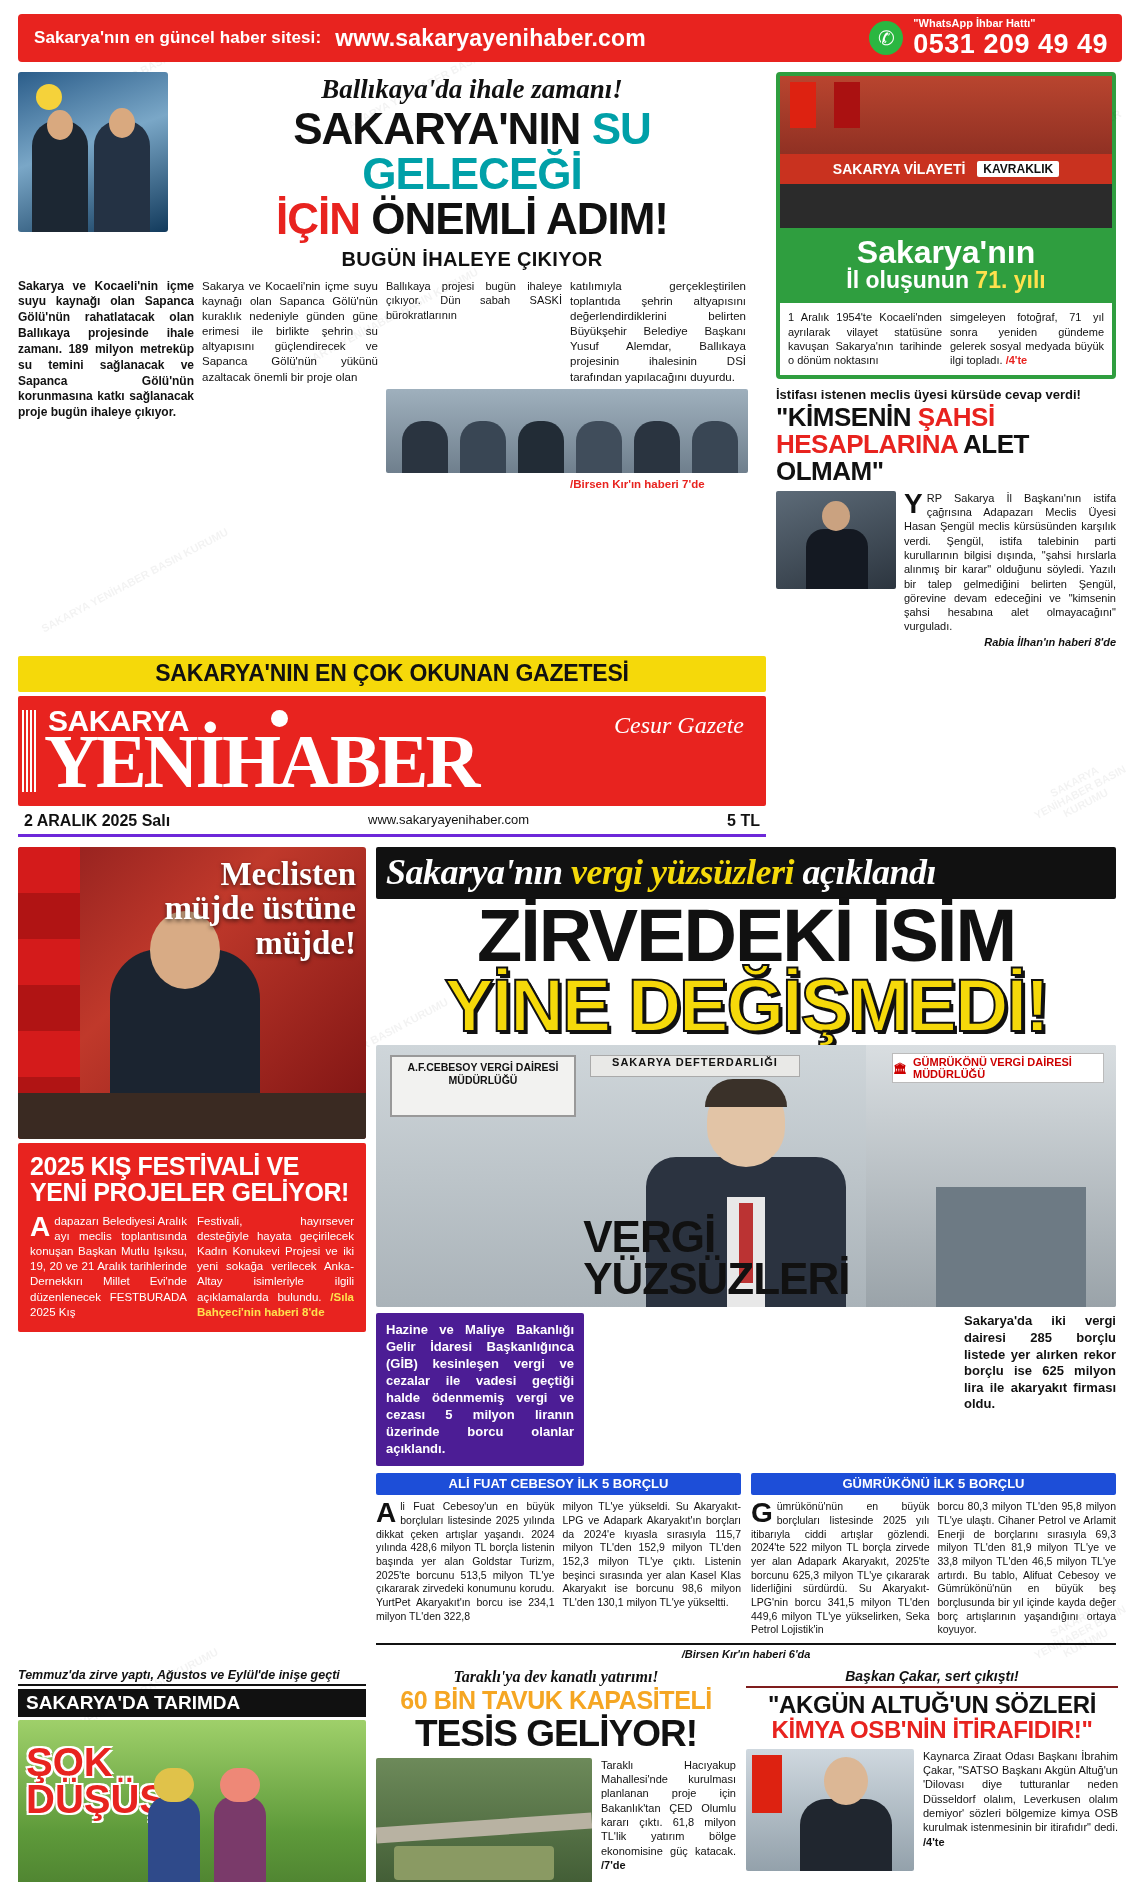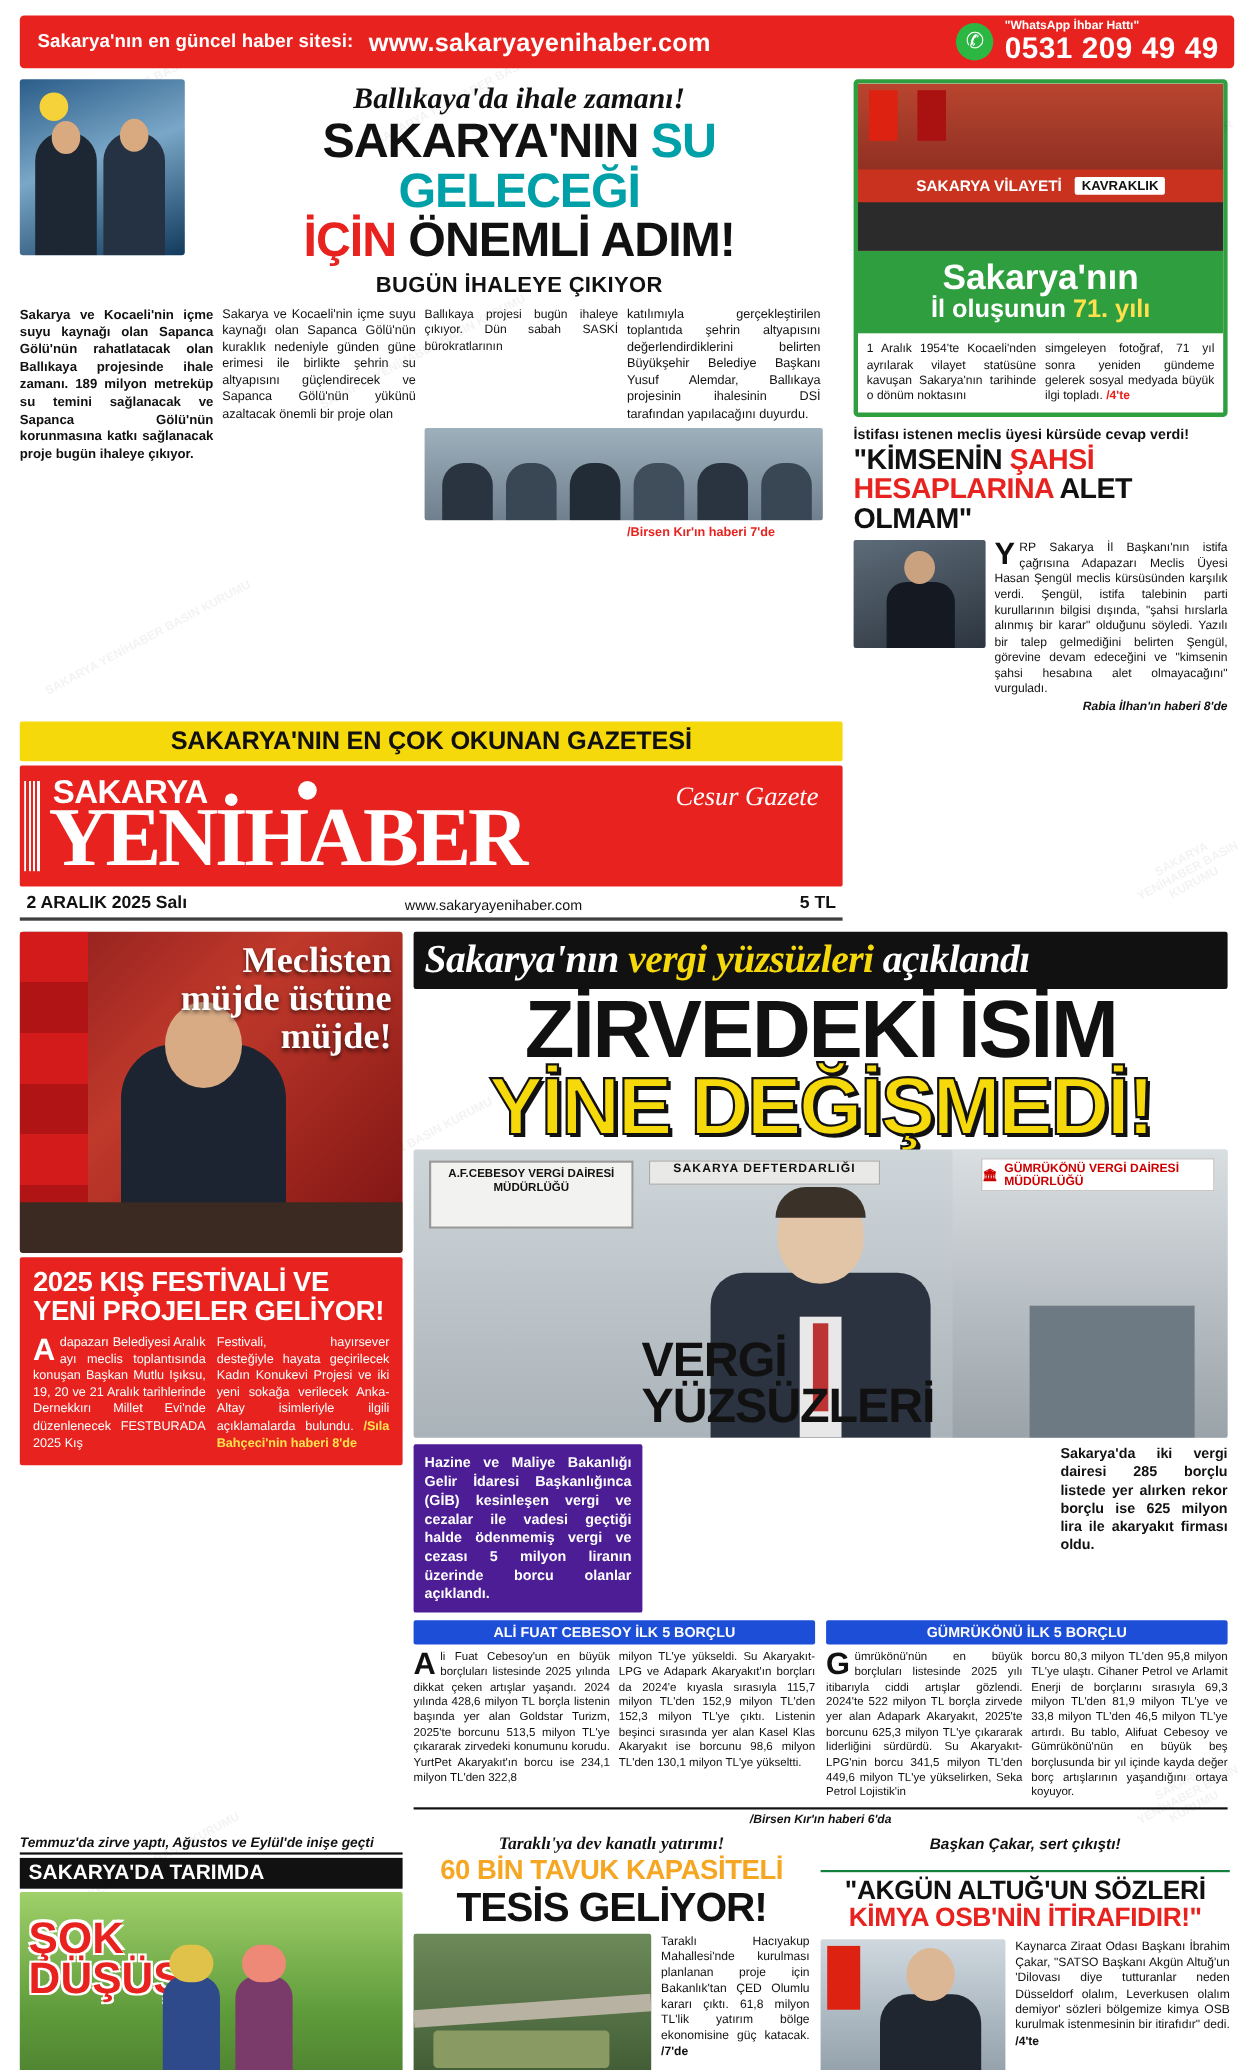--- a/index.html
+++ b/index.html
@@ -149,22 +149,22 @@
   .mast-main .dot { position:absolute; left:253px; top:14px; width:17px;height:17px;border-radius:50%;background:#fff;}
   .mast-main .yeni {
     color:#fff; font-size:76px; font-weight:bold; position:absolute; left:26px; top:22px;
     letter-spacing:-3px; font-family:"Liberation Serif", serif;
   }
   .mast-main .cesur {
     position:absolute; right:22px; top:16px; color:#fff; font-style:italic; font-size:24px;
     font-family:"Liberation Serif", serif;
   }
   .mast-bottom {
-    display:flex; align-items:flex-end; margin-top:4px; font-size:14px; font-weight:bold;
-    padding:2px 6px 4px; border-bottom:3px solid #404040;
+    display:flex; align-items:flex-start; margin-top:4px; font-size:14px; font-weight:bold;
+    padding:2px 6px 4px; border-bottom:3px solid #6d28d9;
   }
   .mast-bottom .date { font-size:16px; }
   .mast-bottom .web { margin:0 auto; font-weight:normal; font-size:13px;}
   .mast-bottom .price { font-size:16px; }
 
   
   .band2 { display:flex; gap:10px; margin-top:10px; }
   .b2-left { width:348px; }
   .b2-right { width:740px; }
 
@@ -272,21 +272,21 @@
   .tavuk-photo {
     width:216px; height:136px; flex:0 0 216px; border-radius:2px; overflow:hidden; position:relative;
     background:linear-gradient(180deg,#6d8a5a 0%,#3f5a33 100%);
   }
   .tavuk-photo .road{position:absolute;left:0;right:0;top:62px;height:16px;background:#b8b2a2;transform:rotate(-4deg);}
   .tavuk-photo .field{position:absolute;left:18px;top:88px;width:160px;height:34px;background:#8a9a63;border-radius:4px;}
   .tavuk-txt { font-size:11px; line-height:1.3; text-align:justify; flex:1;}
 
   
   .b3-right { width:372px; }
-  .cakar-pre { text-align:center; font-size:14px; font-weight:bold; font-style:italic; border-bottom:2px solid #15803d; padding-bottom:16px;}
+  .cakar-pre { text-align:center; font-size:14px; font-weight:bold; font-style:italic; border-bottom:2px solid #7f1d1d; padding-bottom:2px;}
   .cakar-h { text-align:center; font-size:24px; font-weight:bold; line-height:1.06; margin-top:4px; letter-spacing:-.4px;}
   .cakar-h .red { color:#e8231f; }
   .cakar-flex { display:flex; gap:9px; margin-top:6px;}
   .cakar-photo {
     width:168px; height:122px; flex:0 0 168px; border-radius:2px; overflow:hidden; position:relative;
     background:linear-gradient(180deg,#cfd8df 0%,#93a1ab 100%);
   }
   .cakar-photo .flagTR{position:absolute;left:6px;top:6px;width:30px;height:58px;background:#d21;}
   .cakar-photo .body{position:absolute;bottom:0;left:54px;width:92px;height:72px;border-radius:26px 26px 0 0;background:#20262f;}
   .cakar-photo .head{position:absolute;bottom:66px;left:78px;width:44px;height:48px;border-radius:50%;background:#dcb795;}

